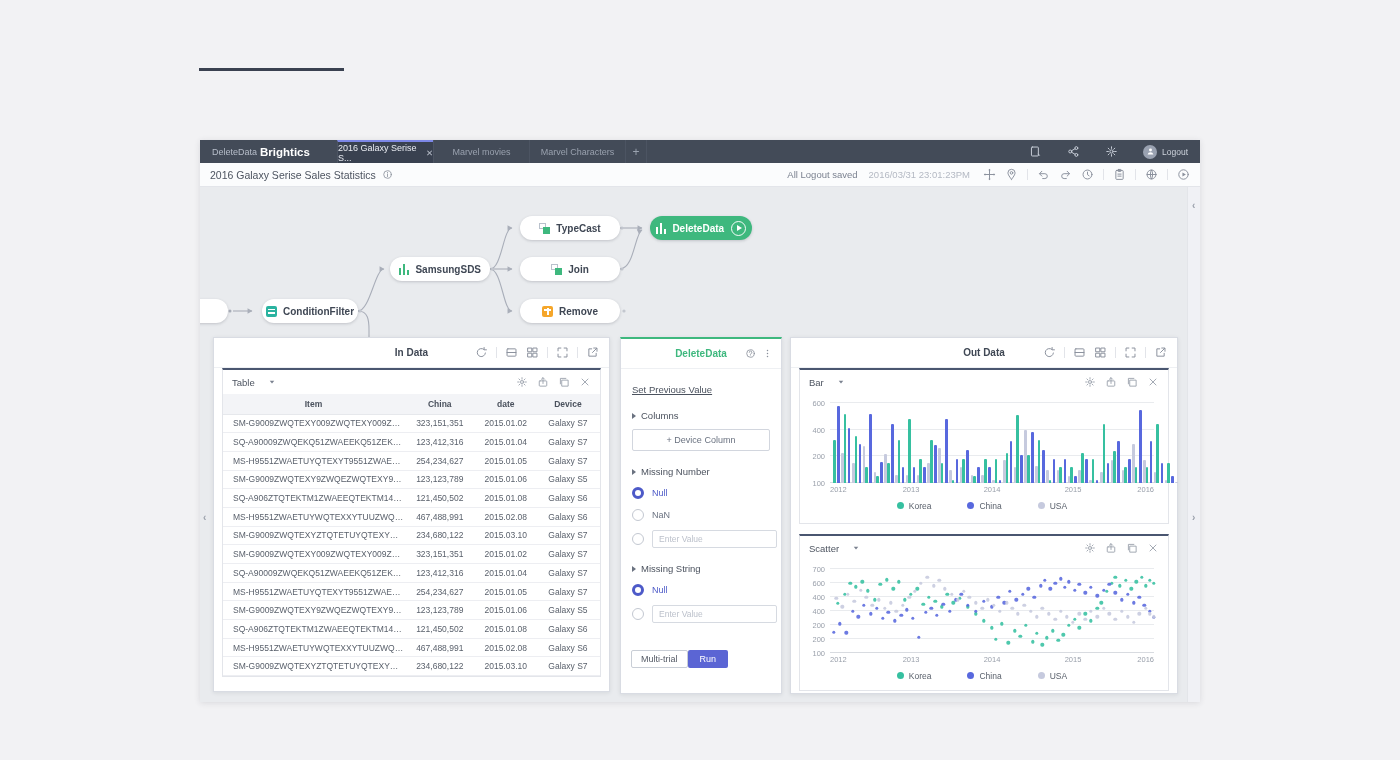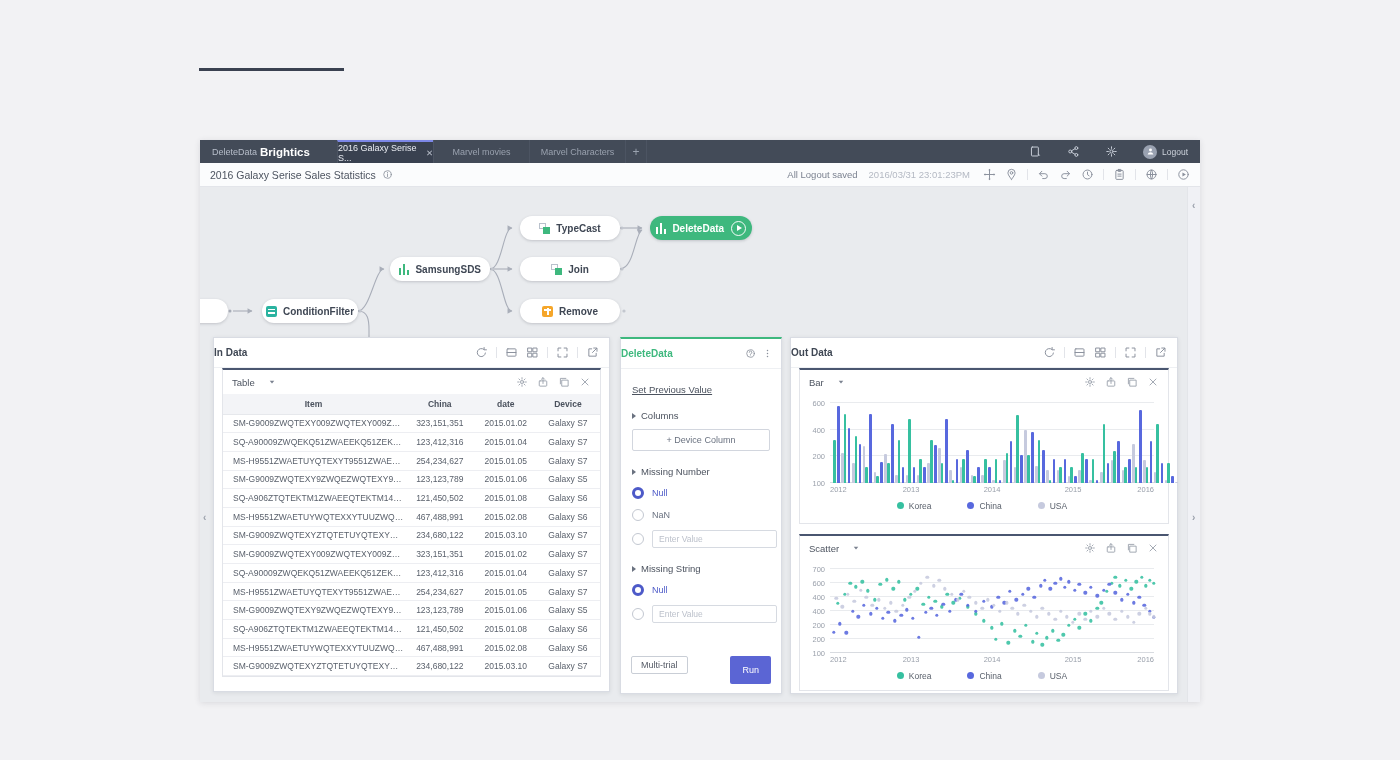--- a/index.html
+++ b/index.html
@@ -64,21 +64,21 @@
   .freq i:nth-child(1){height:7px}.freq i:nth-child(2){height:11px}.freq i:nth-child(3){height:5px}
   .freq.white i{background:#fff}
   .cast .back{position:absolute;left:0;top:0;width:6.5px;height:6.5px;border:1.2px solid #b9c1cc;background:#fff}
   .cast .front{position:absolute;right:0;bottom:0;width:7px;height:7px;background:#3eb87e}
   .play-badge{width:15px;height:15px;border:1.2px solid rgba(255,255,255,.95);border-radius:50%;display:flex;align-items:center;justify-content:center;margin-left:1px}
   .play-badge i{width:0;height:0;border-left:5px solid #fff;border-top:3px solid transparent;border-bottom:3px solid transparent;margin-left:1.5px}
 
   
   .panel{position:absolute;background:#fff;border:1px solid #d9dce3;box-shadow:0 1px 4px rgba(50,55,70,.10);z-index:3}
   .panel-h{height:30px;display:flex;align-items:center;position:relative;border-bottom:1px solid #eef0f3}
-  .panel-title{position:absolute;left:0;right:0;font-size:10px;font-weight:700;color:#3f4754}
+  .panel-title{position:absolute;left:0;right:0;text-align:center;font-size:10px;font-weight:700;color:#3f4754}
   .ph-icons{margin-left:auto;display:flex;align-items:center;gap:8px;padding-right:10px;color:#8a909c;position:relative;z-index:1}
   .card{position:absolute;left:8px;right:8px;border:1px solid #e3e5ea;border-top:2px solid #4a5670;background:#fff}
   .card-h{height:24px;display:flex;align-items:center;padding:0 9px}
   .view-sel{display:flex;align-items:center;gap:13px;font-size:9.5px;color:#4d5460}
   .view-sel .ic{width:8px;height:8px;color:#7b8290}
   .card-icons{margin-left:auto;display:flex;align-items:center;gap:9px;color:#9aa0ac}
   .card-icons .ic{width:12px;height:12px}
 
   
   table{width:100%;border-collapse:collapse;table-layout:fixed}
@@ -95,23 +95,23 @@
   .sec{margin-top:15px;display:flex;align-items:center;gap:5px;font-size:9.5px;color:#4b525e}
   .caret{width:0;height:0;border-left:4px solid #6a7280;border-top:3px solid transparent;border-bottom:3px solid transparent}
   .btn-select{margin-top:8px;width:100%;height:22px;border:1px solid #d2d6de;background:#fff;font-size:9px;color:#6a7280;border-radius:2px}
   .radio-row{display:flex;align-items:center;gap:8px;margin-top:9px;min-height:13px}
   .radio{width:12px;height:12px;border-radius:50%;border:1px solid #c3c8d1;background:#fff;flex:none}
   .radio.sel{border:3.4px solid #4d5ac8}
   .radio-label{font-size:9px;color:#6a7280}
   .radio-label.sel{color:#4d5ac8}
   .dd-input{flex:1;height:18px;border:1px solid #d6dae1;border-radius:2px;font-size:8.5px;color:#555b66;padding:0 6px;background:#fff}
   .dd-input::placeholder{color:#bcc1cb}
-  .dd-footer{position:absolute;bottom:9px;left:10px;right:10px;display:flex;justify-content:space-between}
+  .dd-footer{position:absolute;bottom:25px;left:10px;right:10px;display:flex;justify-content:flex-start}
   .btn-mt{height:18px;padding:0 9px;border:1px solid #c9ced6;background:#fff;font-size:9px;color:#555b66;border-radius:2px}
-  .btn-run{height:28px;padding:0 12px;border:none;background:#5b65d4;color:#fff;font-size:9px;border-radius:2px}
+  .btn-run{height:18px;padding:0 12px;border:none;background:#5b65d4;color:#fff;font-size:9px;border-radius:2px}
 
   
   .chart{position:relative;margin:9px 14px 0 10px}
   .plot{position:relative;margin-left:20px}
   .grid{position:absolute;left:0;right:0;height:1px;background:#e9ebee}
   .grid.base{background:#d8dbe0}
   .ylab{position:absolute;right:calc(100% + 5px);transform:translateY(50%);font-size:7.5px;color:#9aa0ab}
   .bars{position:absolute;left:0;right:0;top:0;bottom:0;display:flex;justify-content:space-between;align-items:flex-end;padding:0 3px}
   .bgrp{display:flex;align-items:flex-end;gap:1.5px;height:100%}
   .bar{width:2.6px;border-radius:1px 1px 0 0}

